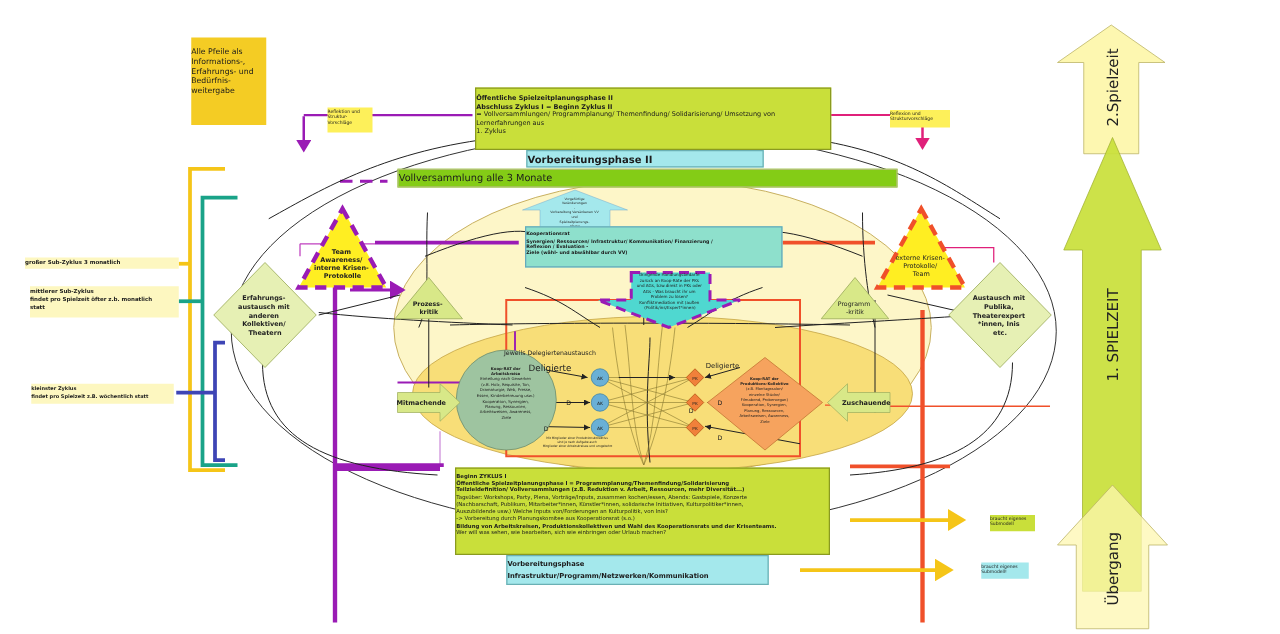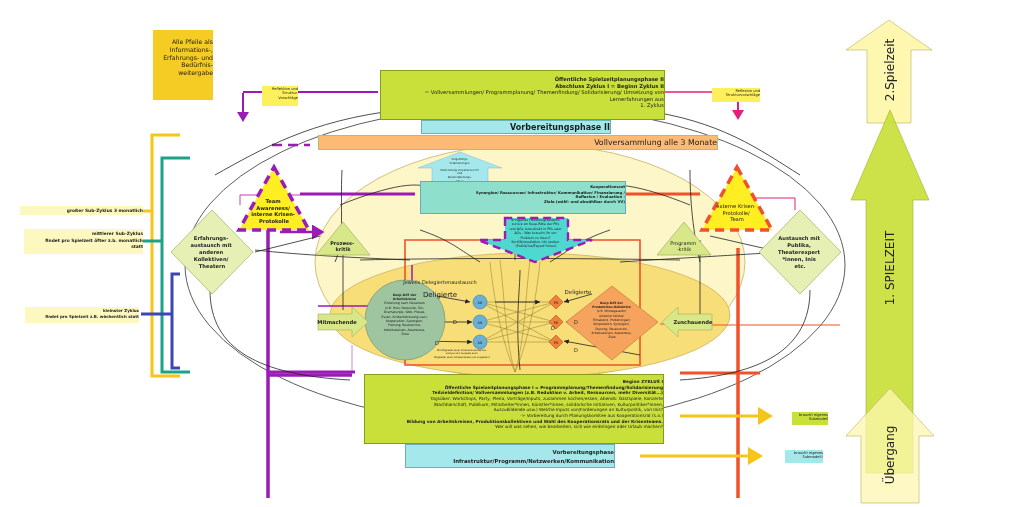--- a/index.html
+++ b/index.html
@@ -1,18 +1,18 @@
 <!DOCTYPE html>
 <html><head>
 <meta charset="utf-8">
 <style>
   html, body { margin: 0; padding: 0; background: #ffffff; }
   body { width: 1024px; height: 507px; position: relative; overflow: hidden; font-family: "DejaVu Sans", sans-serif; }
   #canvas { position: absolute; left: 0; top: 0; }
-  .box { position: absolute; box-sizing: border-box; text-align: right; color: #1c1c1c; line-height: 1.25; }
+  .box { position: absolute; box-sizing: border-box; text-align: left; color: #1c1c1c; line-height: 1.25; }
   .t { display: block; }
   .b { font-weight: bold; }
   .svgtext { font-family: "DejaVu Sans", sans-serif; fill: #222; }
 </style>
 </head>
 <body>
 
 <svg id="canvas" width="1024" height="507" viewBox="0 0 1024 507">
   <defs>
     <marker id="ah-black" markerWidth="8" markerHeight="8" refX="6" refY="3" orient="auto">
@@ -287,21 +287,21 @@
   <span class="t b">Abschluss Zyklus I = Beginn Zyklus II</span>
   <span class="t">= Vollversammlungen/ Programmplanung/ Themenfindung/ Solidarisierung/ Umsetzung von</span>
   <span class="t">Lernerfahrungen aus</span>
   <span class="t">1. Zyklus</span>
 </div>
 
 <div class="box" style="left:421px;top:120px;width:190px;height:14px;background:#a4e8ec;border:1px solid #6ab0b4;font-size:8px;font-weight:bold;line-height:13px;">
   <span>Vorbereitungsphase II</span>
 </div>
 
-<div class="box" style="left:318px;top:135px;width:400px;height:15px;background:#fdba74;border:1px solid #b0c070;font-size:7.8px;line-height:14px;">
+<div class="box" style="left:318px;top:135px;width:400px;height:15px;background:#84cc16;border:1px solid #b0c070;font-size:7.8px;line-height:14px;">
   <span>Vollversammlung alle 3 Monate</span>
 </div>
 
 <div class="box" style="left:420px;top:181px;width:206px;height:33px;background:#8ee0cc;border:0.5px solid #6ab;font-size:3.8px;padding-top:3px;font-weight:bold;">
   <span class="t">Kooperationsrat</span>
   <span class="t" style="margin-top:1px;">Synergien/ Ressourcen/ Infrastruktur/ Kommunikation/ Finanzierung /</span>
   <span class="t">Reflexion / Evaluation -</span>
   <span class="t">Ziele (wähl- und abwählbar durch VV)</span>
 </div>
 

